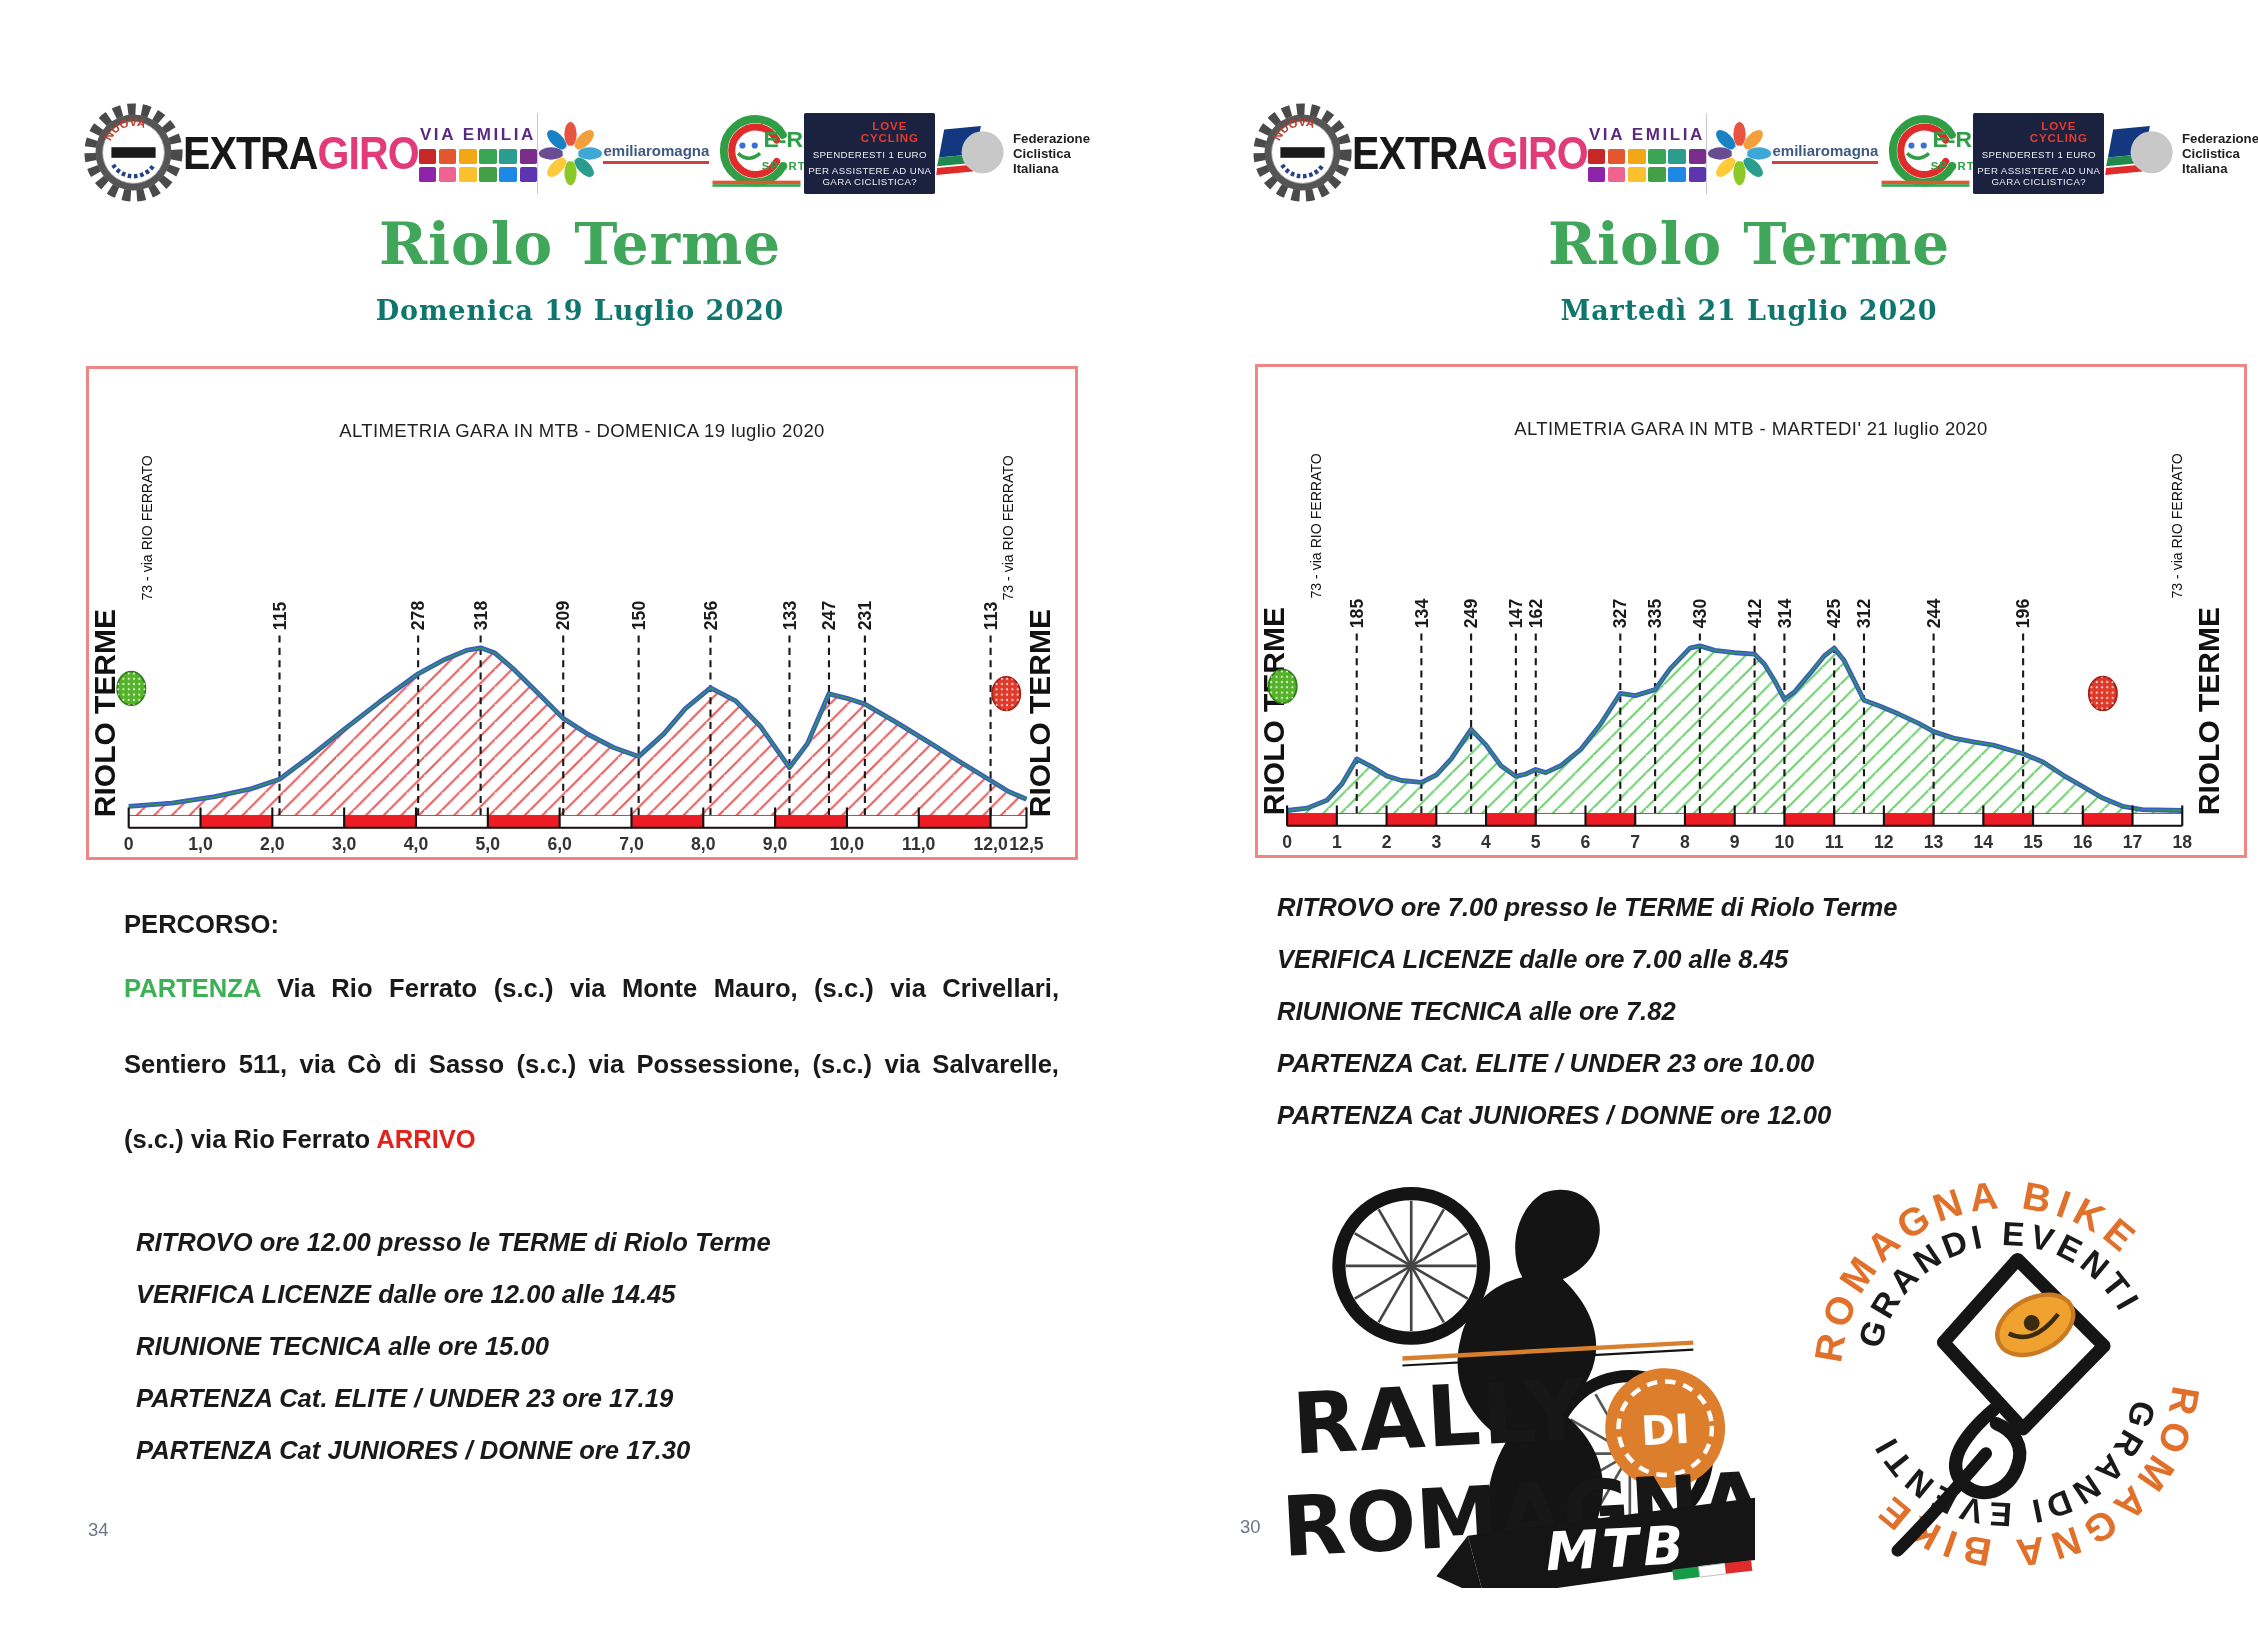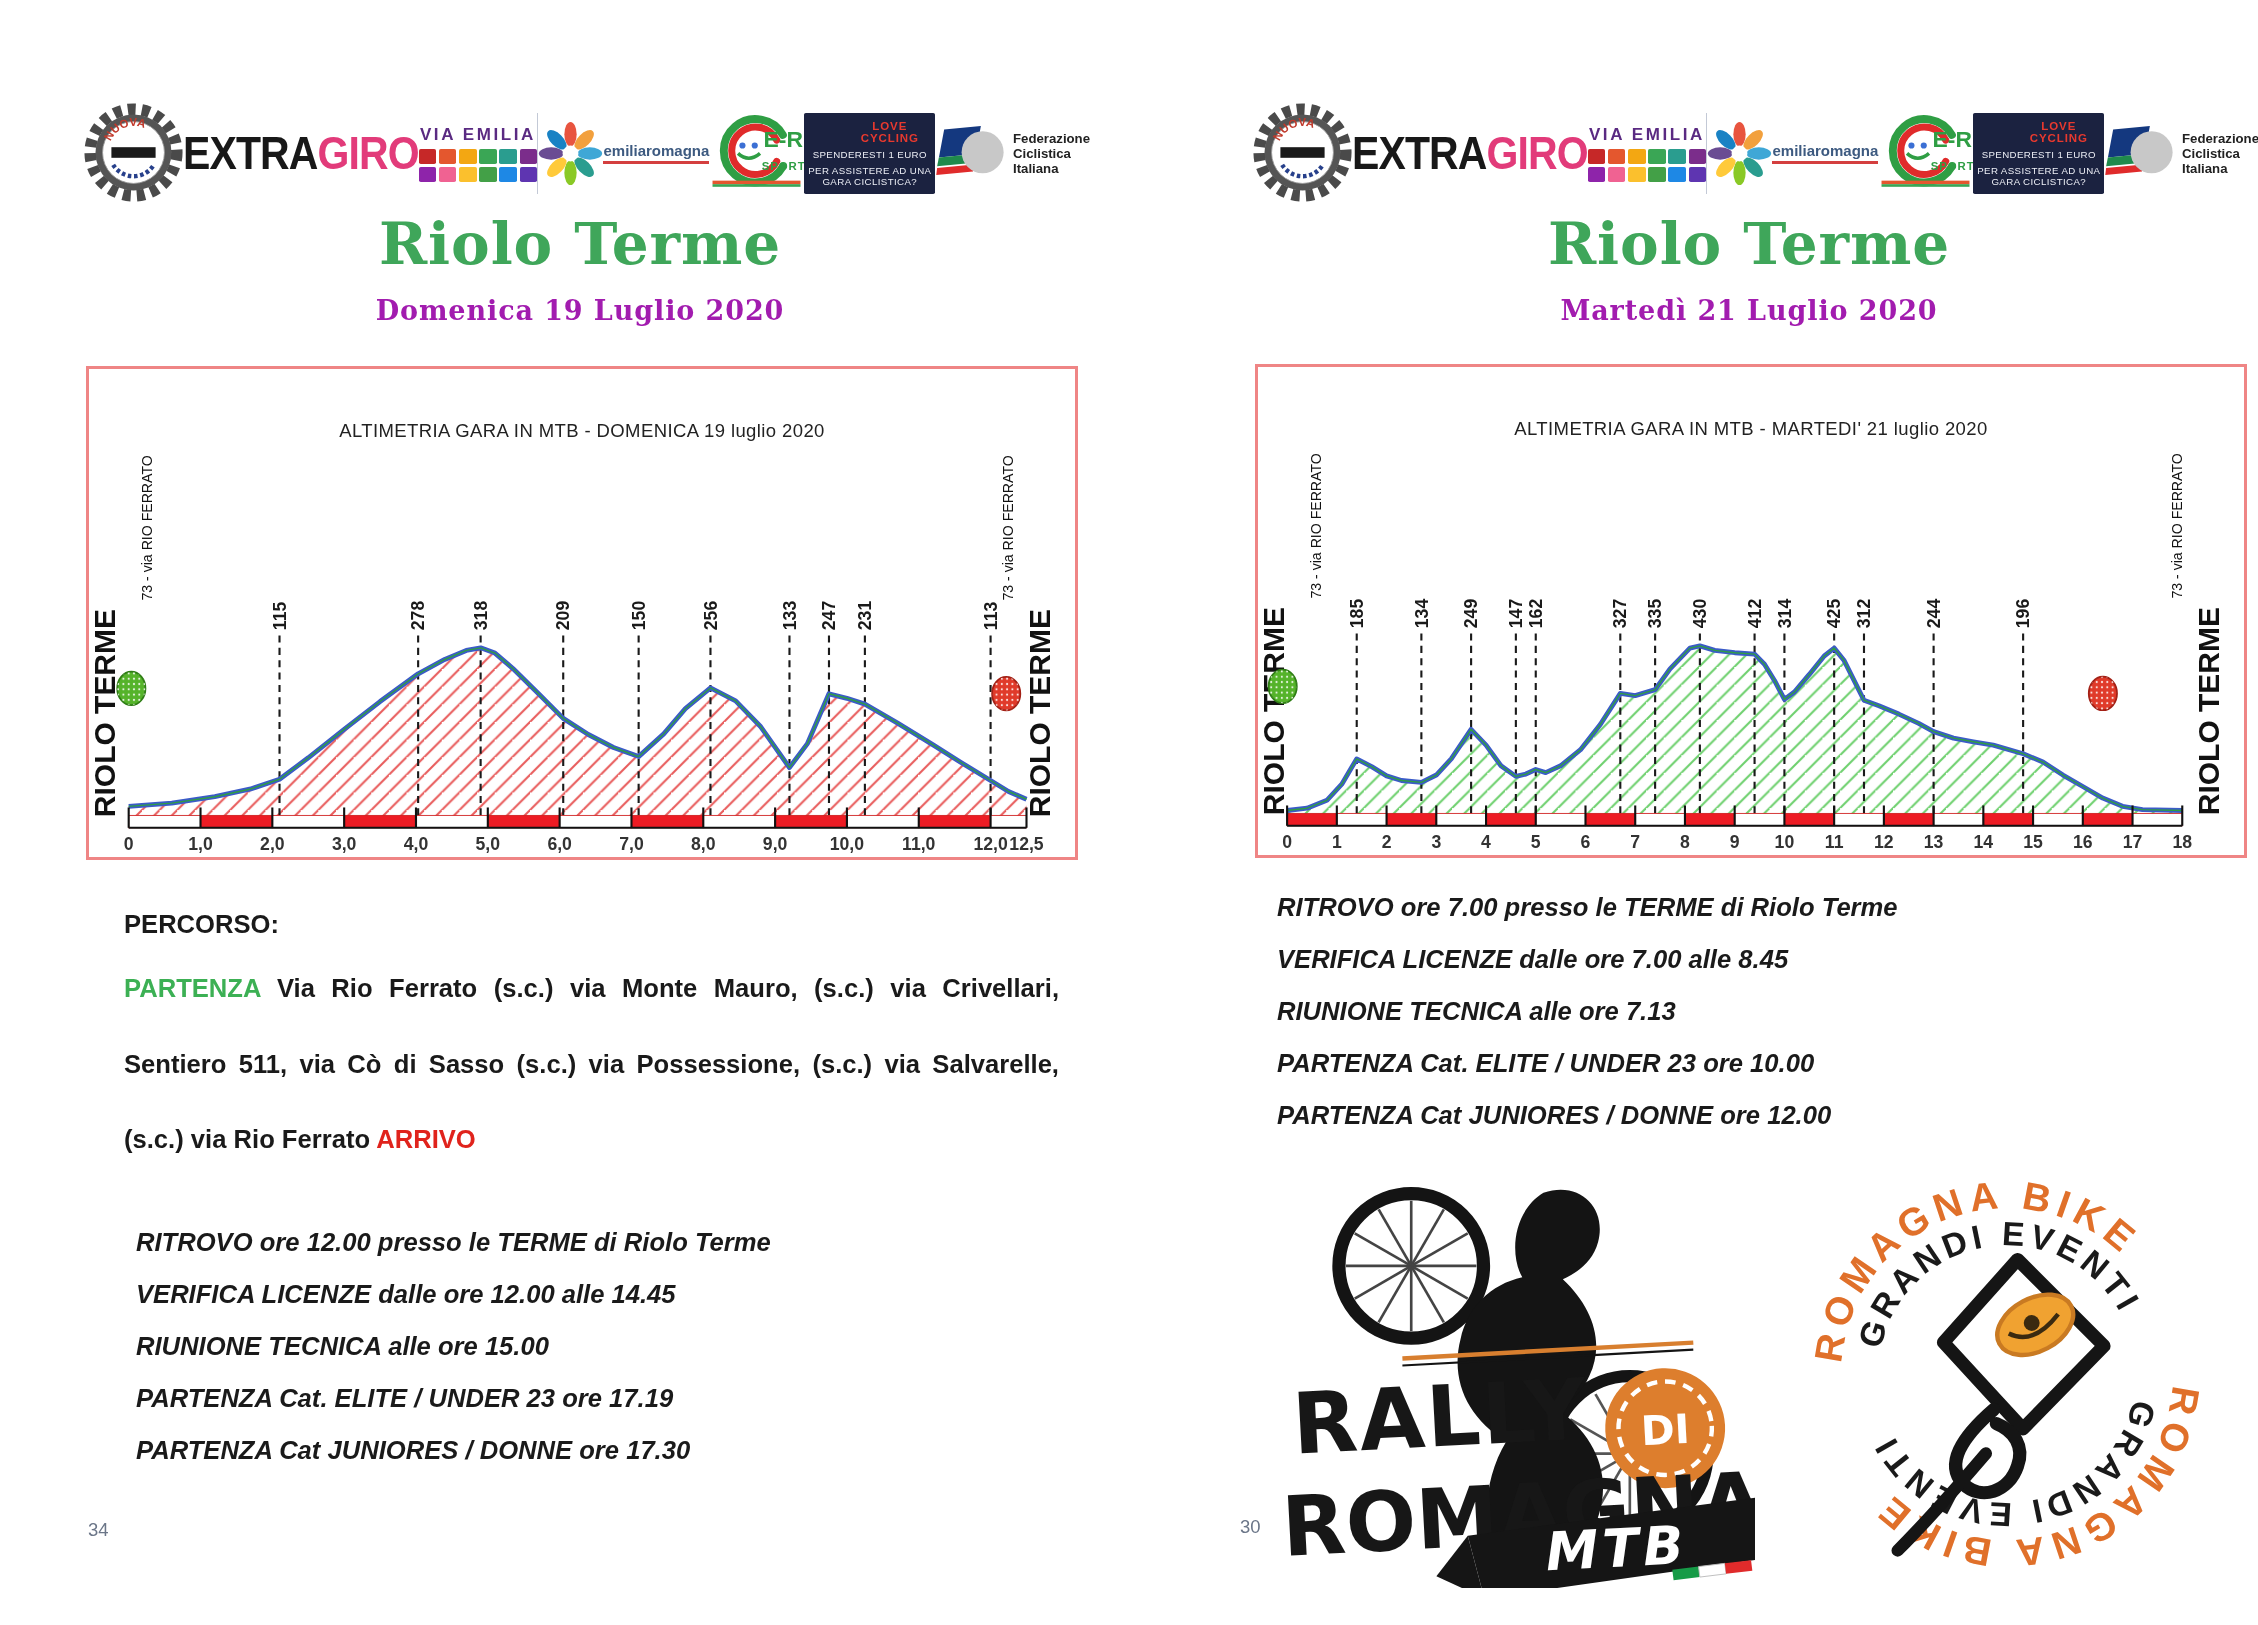--- a/index.html
+++ b/index.html
@@ -22,21 +22,21 @@
   .er-text{font-size:15px;font-weight:bold;color:#3d5a80;line-height:1.05;}
   .er-text .bar{height:2.6px;background:#d43f3f;margin-top:2.6px;}
   .sponsor{width:265px;height:81px;background:#1b2240;border-radius:1.8px;text-align:center;
            display:flex;flex-direction:column;justify-content:center;gap:5.3px;}
   .sponsor .l1{color:#e8392e;font-size:11.5px;font-weight:bold;letter-spacing:0.9px;padding-left:40px;}
   .sponsor .l2,.sponsor .l3{color:#eceef5;font-size:9.7px;letter-spacing:0.4px;}
   .fci{display:flex;align-items:center;gap:8.8px;}
   .fci-text{font-size:13.2px;font-weight:bold;color:#222;line-height:1.15;}
   
   .page-title{font-family:"DejaVu Serif", serif;font-weight:bold;color:#3fa65a;font-size:58px;text-align:center;letter-spacing:0.9px;}
-  .page-date{font-family:"DejaVu Serif", serif;font-weight:bold;color:#a21caf;font-size:27px;text-align:center;letter-spacing:0.9px;}
+  .page-date{font-family:"DejaVu Serif", serif;font-weight:bold;color:#0f766e;font-size:27px;text-align:center;letter-spacing:0.9px;}
   
   .chart-box{width:986px;height:488px;border:3.5px solid #ef8585;background:#fff;}
   .chart-title{position:absolute;top:51px;left:0;width:100%;text-align:center;font-size:18.5px;color:#222;letter-spacing:0.4px;}
   .chart-box svg{position:absolute;left:0;top:0;}
   
   .percorso-h{font-size:25.6px;font-weight:bold;}
   .percorso-p{font-size:25.6px;font-weight:bold;line-height:2.95;text-align:justify;margin-top:12.4px;}
   .partenza{color:#3cb054;}
   .arrivo{color:#e0231c;}
   .sched{font-size:25.6px;font-weight:bold;font-style:italic;}
@@ -424,21 +424,21 @@
       <g>
         <ellipse cx="958" cy="370" rx="16" ry="19" fill="#e03a2a" stroke="#a32015" stroke-width="2"></ellipse>
         <ellipse cx="958" cy="370" rx="16" ry="19" fill="url(#dots1)"></ellipse>
       </g>
     </svg>
   </div>
 
 <div class="abs sched" style="left:1277px;top:893px;">
   <div>RITROVO ore 7.00 presso le TERME di Riolo Terme</div>
   <div>VERIFICA LICENZE dalle ore 7.00 alle 8.45</div>
-  <div>RIUNIONE TECNICA alle ore 7.13</div>
+  <div>RIUNIONE TECNICA alle ore 7.82</div>
   <div>PARTENZA Cat. ELITE / UNDER 23 ore 10.00</div>
   <div>PARTENZA Cat JUNIORES / DONNE ore 12.00</div>
 </div>
 
 <div class="abs" id="rally-logo" style="left:1279px;top:1173px;width:476px;height:415px;"><svg width="476" height="415" viewBox="0 0 540 470">
       <g>
         <circle cx="150" cy="105" r="82" fill="none" stroke="#141414" stroke-width="15"></circle>
         <line x1="150" y1="105" x2="224" y2="105" stroke="#444" stroke-width="3"></line>
         <line x1="150" y1="105" x2="214.08587988004848" y2="142" stroke="#444" stroke-width="3"></line>
         <line x1="150" y1="105" x2="187" y2="169.08587988004845" stroke="#444" stroke-width="3"></line>

